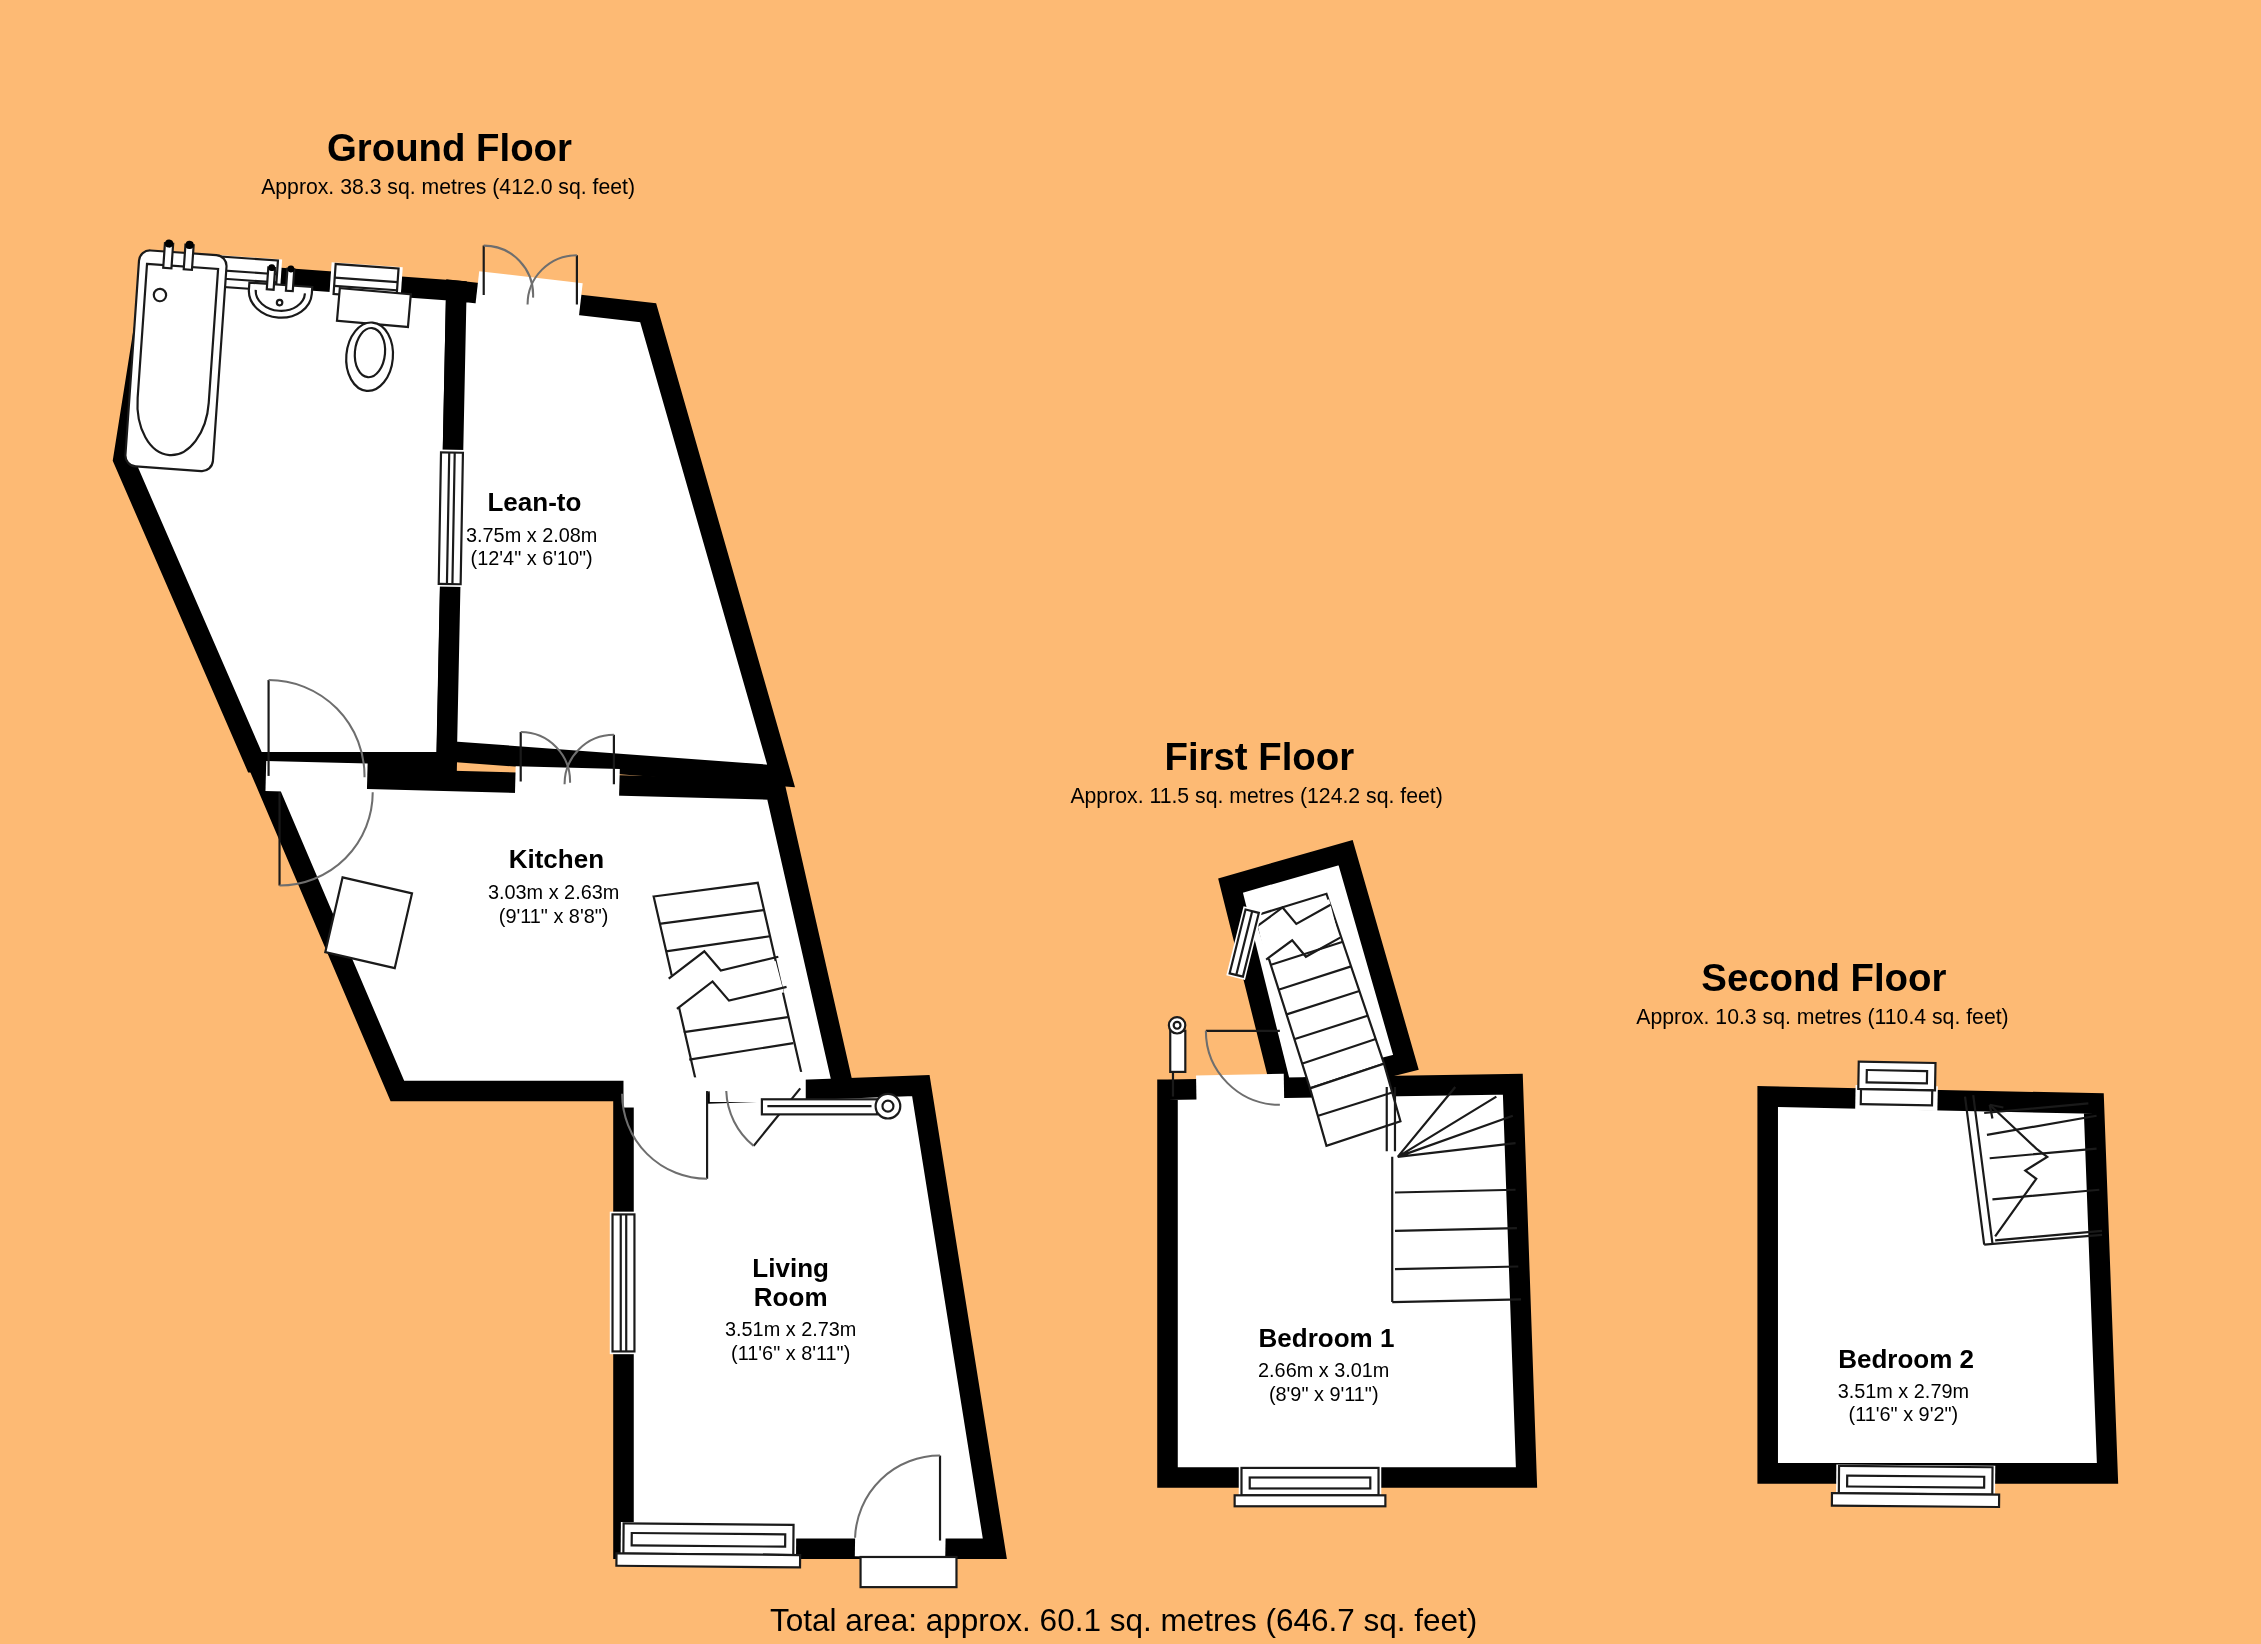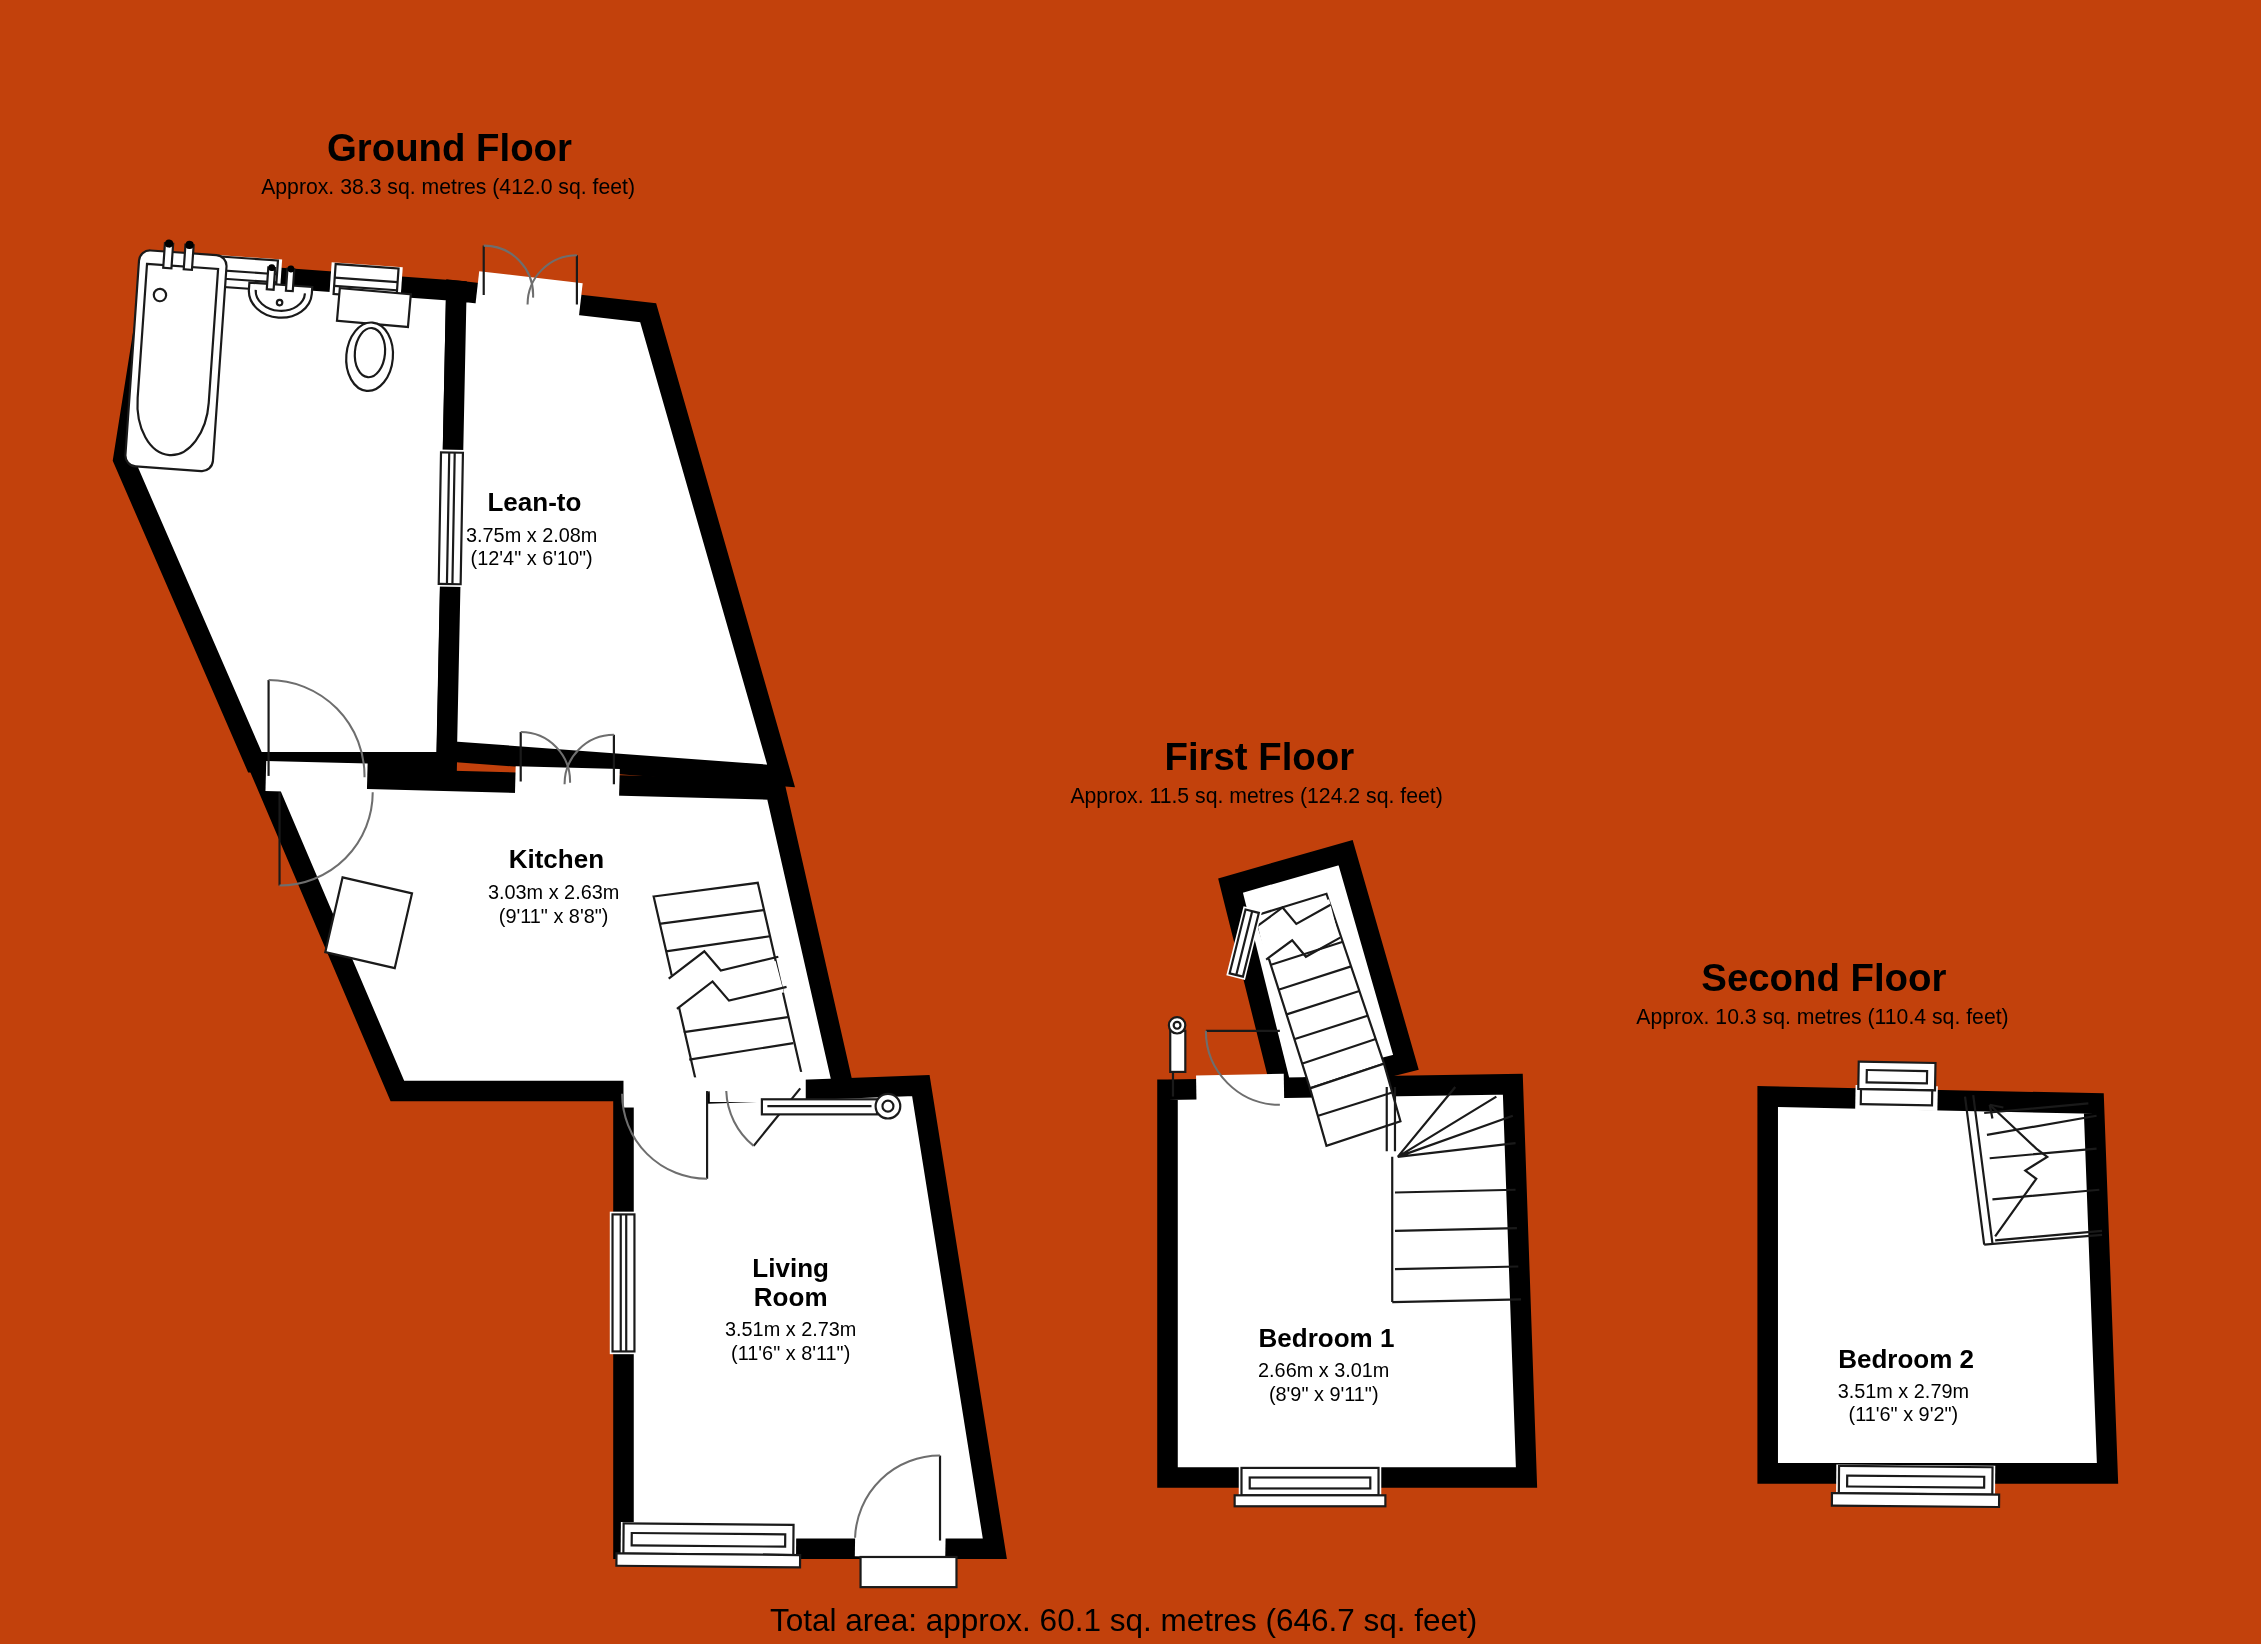--- a/index.html
+++ b/index.html
@@ -1,16 +1,16 @@
 <!DOCTYPE html>
 <html style="font-size:11px"><head>
 <meta charset="utf-8">
 <style>
   html,body{margin:0;padding:0;background:#fff;}
-  .stage{position:relative;width:2261px;height:1645px;background:#c2410c;overflow:hidden;
+  .stage{position:relative;width:2261px;height:1645px;background:#fdba74;overflow:hidden;
          font-family:"Liberation Sans", sans-serif;}
   svg{display:block;}
   
   .room{fill:#ffffff;stroke:#000000;stroke-width:15;stroke-linejoin:miter;}
   .thin{fill:none;stroke:#1a1a1a;stroke-width:1.6;}
   .thinf{fill:#ffffff;stroke:#1a1a1a;stroke-width:1.6;}
   .erase{fill:#ffffff;stroke:none;}
   .band{fill:#ffffff;stroke:none;}
   .arc{fill:none;stroke:#6e6e6e;stroke-width:1.5;}
   .blk{fill:#000;}

